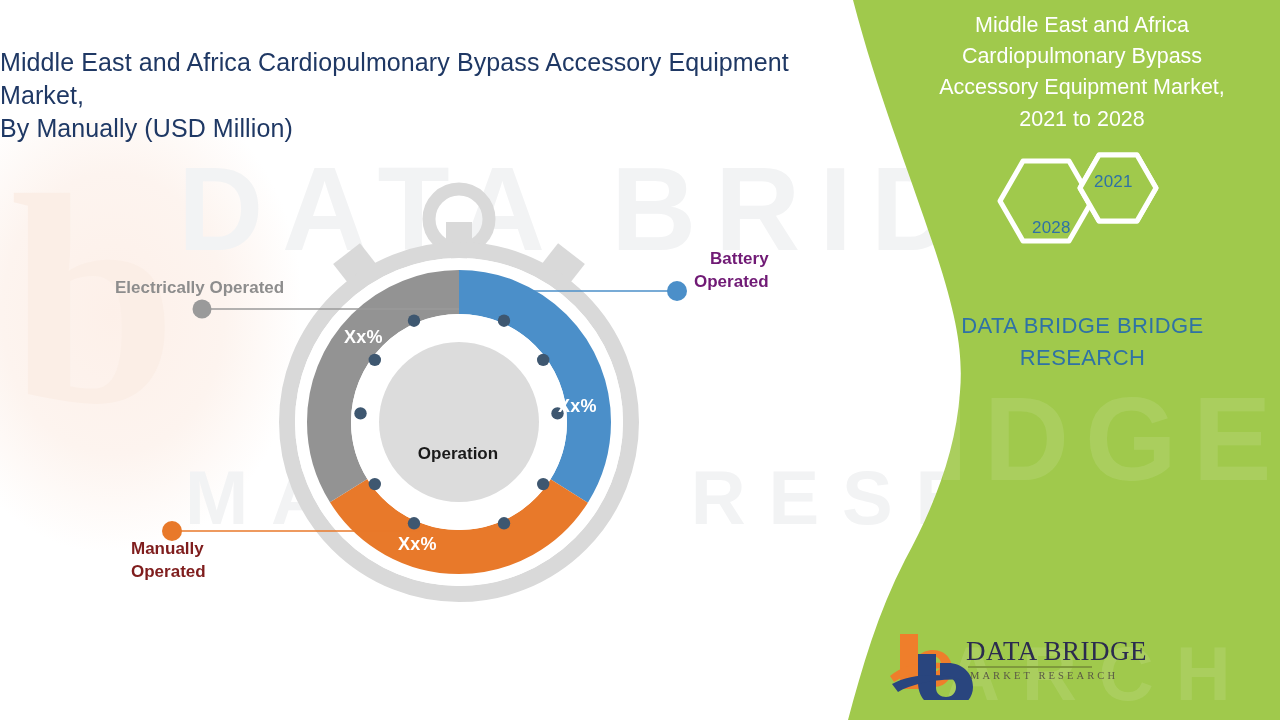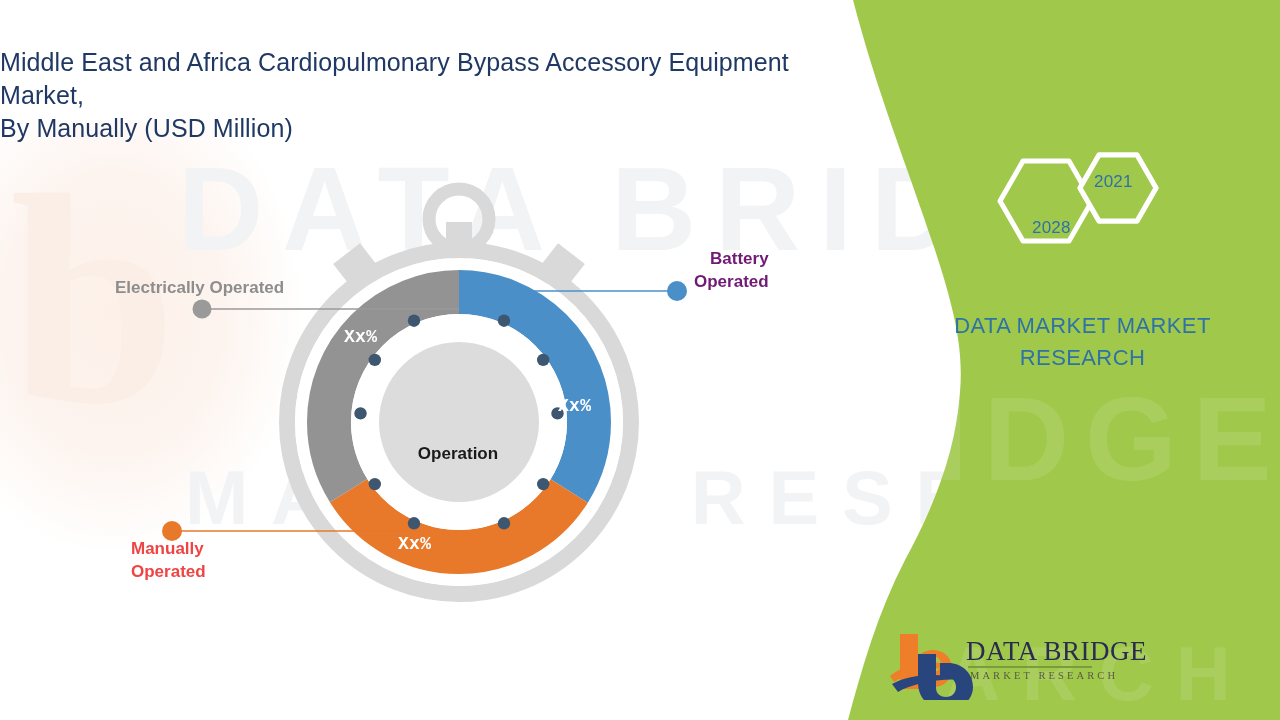--- a/index.html
+++ b/index.html
@@ -147,29 +147,28 @@
   
   .lead-label {
     position: absolute;
     font-size: 17px;
     font-weight: 700;
     line-height: 1.35;
     white-space: nowrap;
   }
   .lbl-elec { left: 115px; top: 277px; color: #8d8d8d; font-weight: 700; }
   .lbl-batt { left: 694px; top: 248px; color: #701a75; text-align: right; }
-  .lbl-manu { left: 131px; top: 538px; color: #ef4444; }
+  .lbl-manu { left: 131px; top: 538px; color: #7f1d1d; }
 
   .pct {
     position: absolute;
     color: #ffffff;
     font-size: 18px;
     font-weight: 700;
     letter-spacing: .3px;
-    font-family: Liberation Mono, monospace;
   }
   .pct-gray { left: 344px; top: 327px; }
   .pct-blue { left: 558px; top: 396px; }
   .pct-oran { left: 398px; top: 534px; }
 
   .center-label {
     position: absolute;
     left: 398px; top: 413px;
     width: 120px;
     text-align: center;
@@ -199,35 +198,41 @@
              C 878 612, 862 668, 848 720
              L 1280 720 L 1280 0 Z" fill="#a0c94c"></path>
 
     <g opacity="0.10" fill="#ffffff" font-family="Liberation Sans, sans-serif" font-weight="700">
       <text x="935" y="480" font-size="118" letter-spacing="16">IDGE</text>
       <text x="945" y="700" font-size="76" letter-spacing="22">ARCH</text>
     </g>
   </svg>
 
   <div class="green-content">
+    <div class="panel-title">
+      <span>Middle East and Africa</span><br>
+      <span>Cardiopulmonary Bypass</span><br>
+      <span>Accessory Equipment Market,</span><br>
+      <span>2021 to 2028</span>
+    </div>
 
     <svg class="hexwrap" viewBox="0 0 200 145">
 
       <polygon points="15,56 38,16 84,16 107,56 84,96 38,96" fill="none" stroke="#ffffff" stroke-width="5" stroke-linejoin="round"></polygon>
 
       <polygon points="95,43 114,10 152,10 171,43 152,76 114,76" fill="none" stroke="#ffffff" stroke-width="5" stroke-linejoin="round"></polygon>
 
       <polygon points="97,43 115,12 151,12 169,43 151,74 115,74" fill="#a0c94c"></polygon>
       <polygon points="95,43 114,10 152,10 171,43 152,76 114,76" fill="none" stroke="#ffffff" stroke-width="5" stroke-linejoin="round"></polygon>
     </svg>
     <div class="hex-label hex-2021">2021</div>
     <div class="hex-label hex-2028">2028</div>
 
     <div class="brand-line">
-      <span>DATA MARKET MARKET</span><br>
+      <span>DATA BRIDGE BRIDGE</span><br>
       <span>RESEARCH</span>
     </div>
   </div>
 
   <div class="chart-title">
     <span>Middle East and Africa Cardiopulmonary Bypass Accessory Equipment Market,</span><br>
     <span>By Manually (USD Million)</span>
   </div>
 
   <svg class="watch" viewBox="0 0 382 424">

